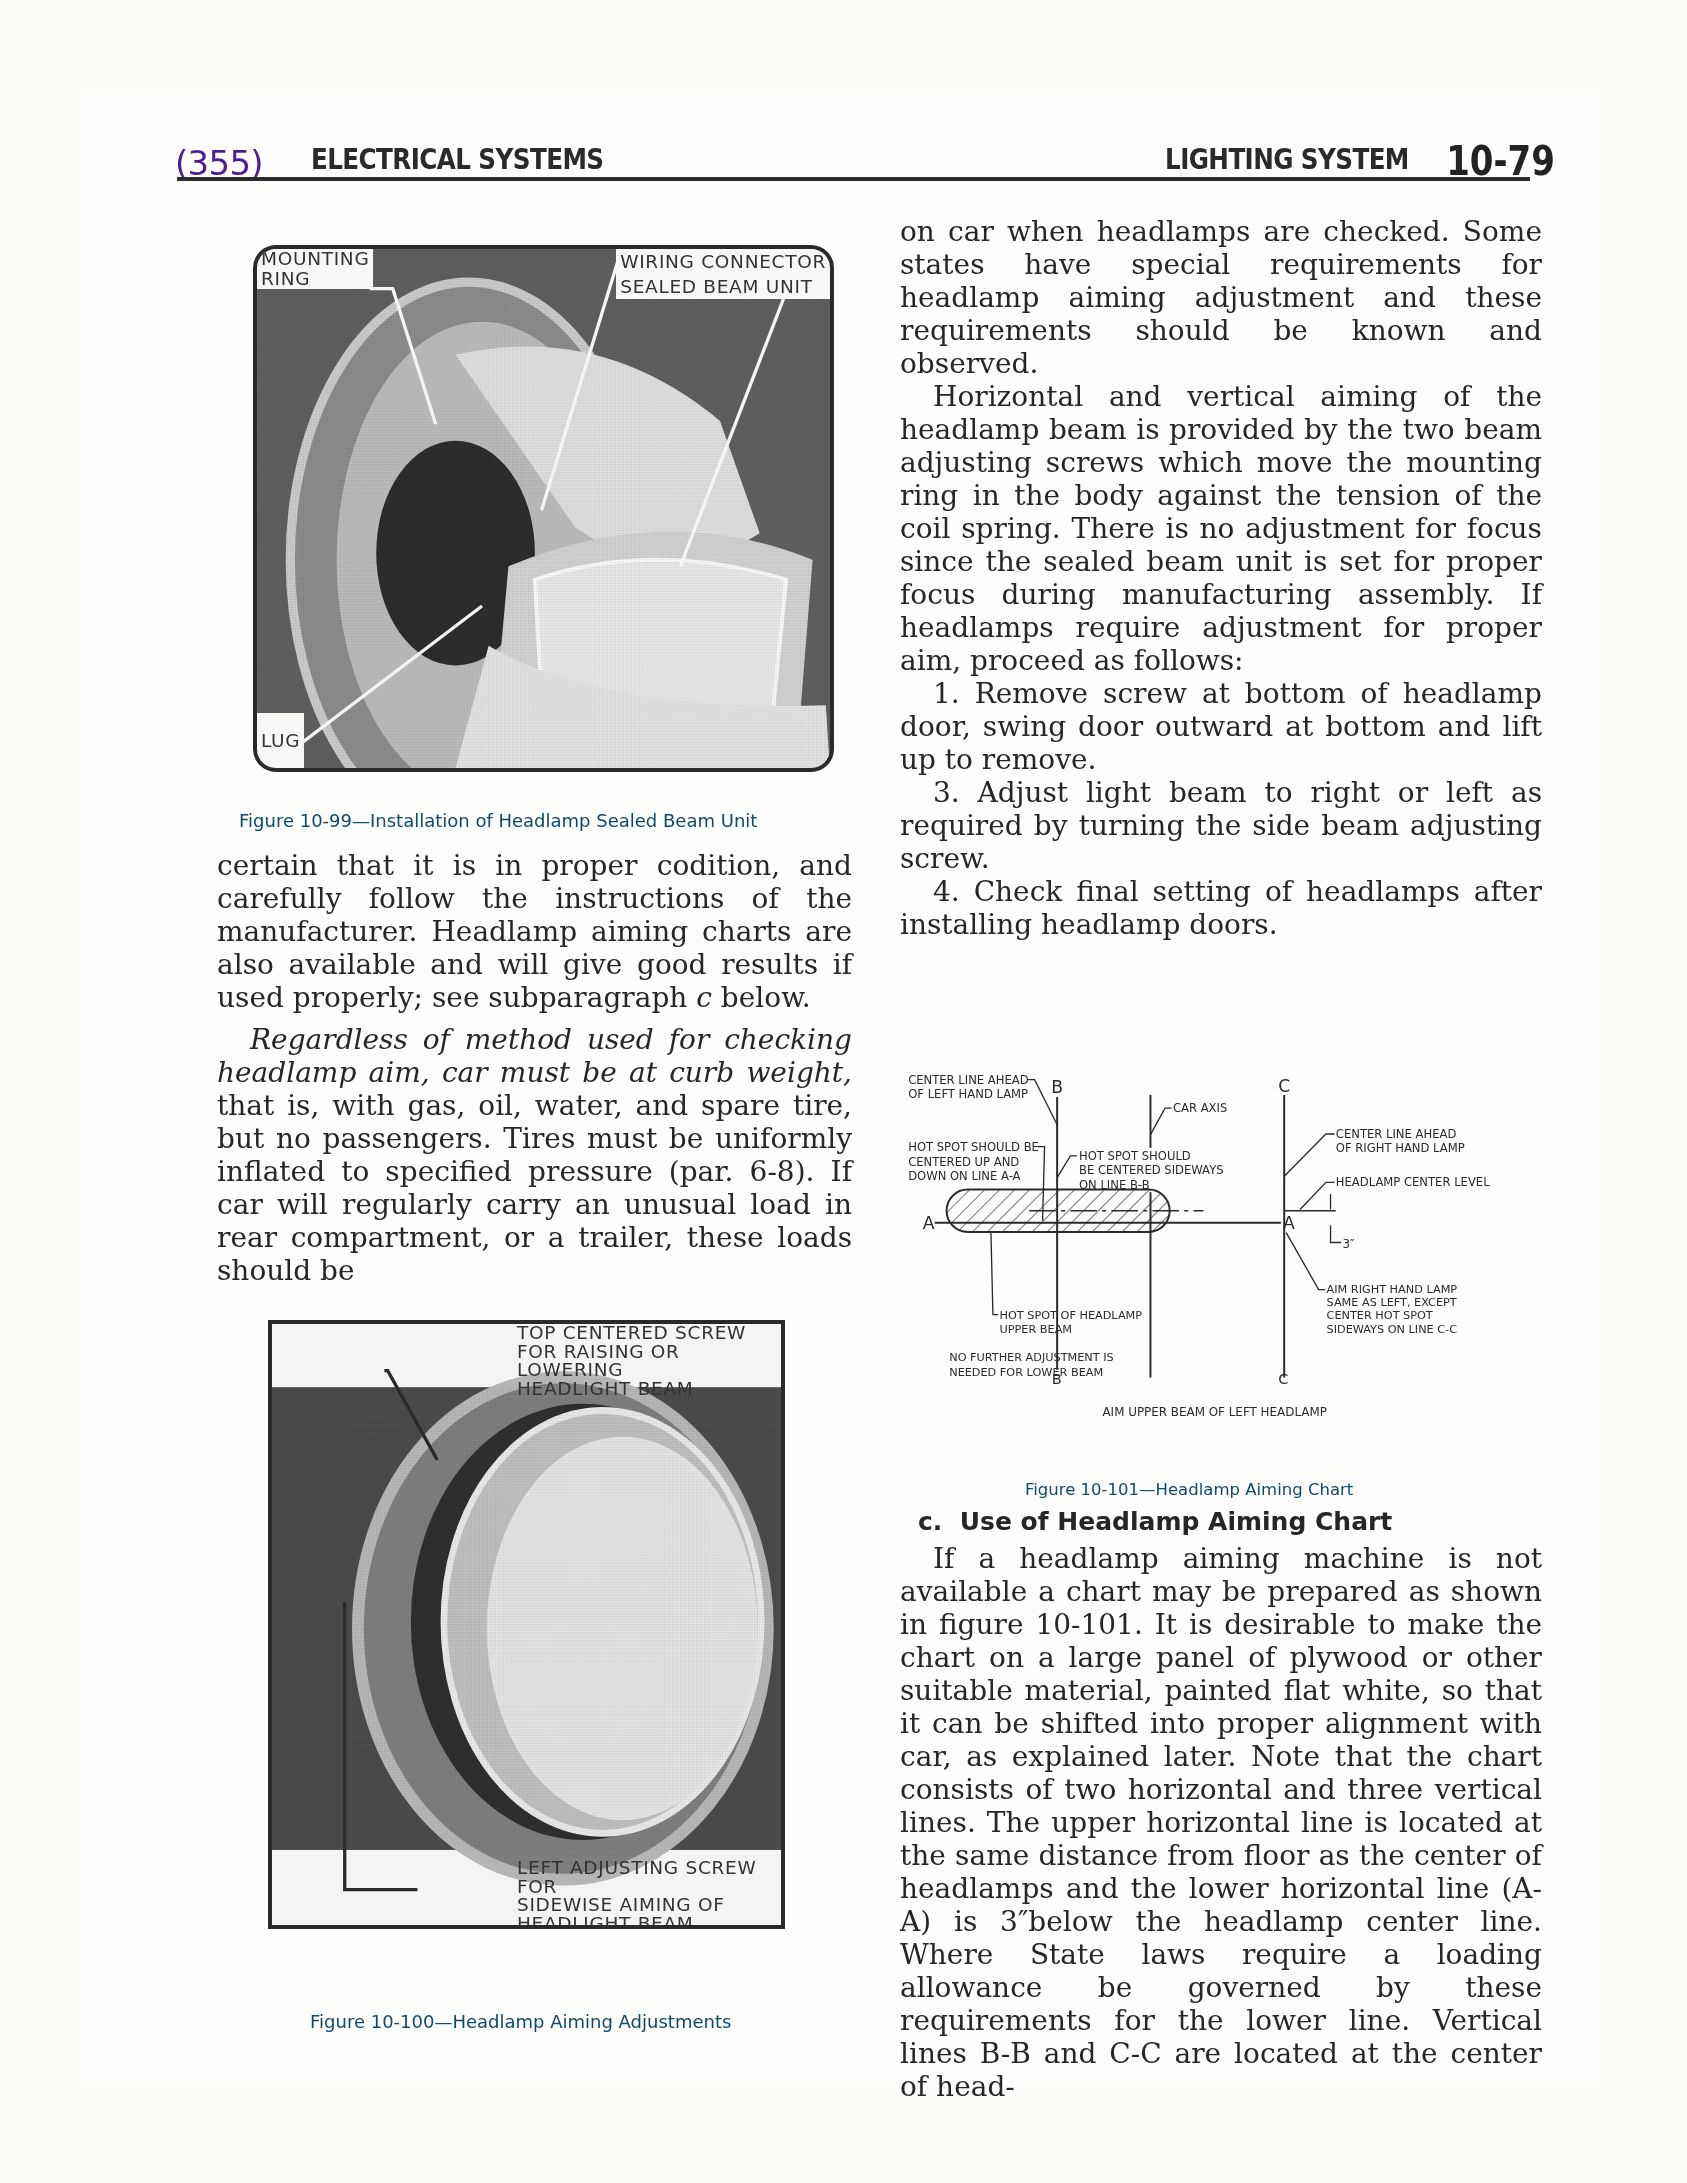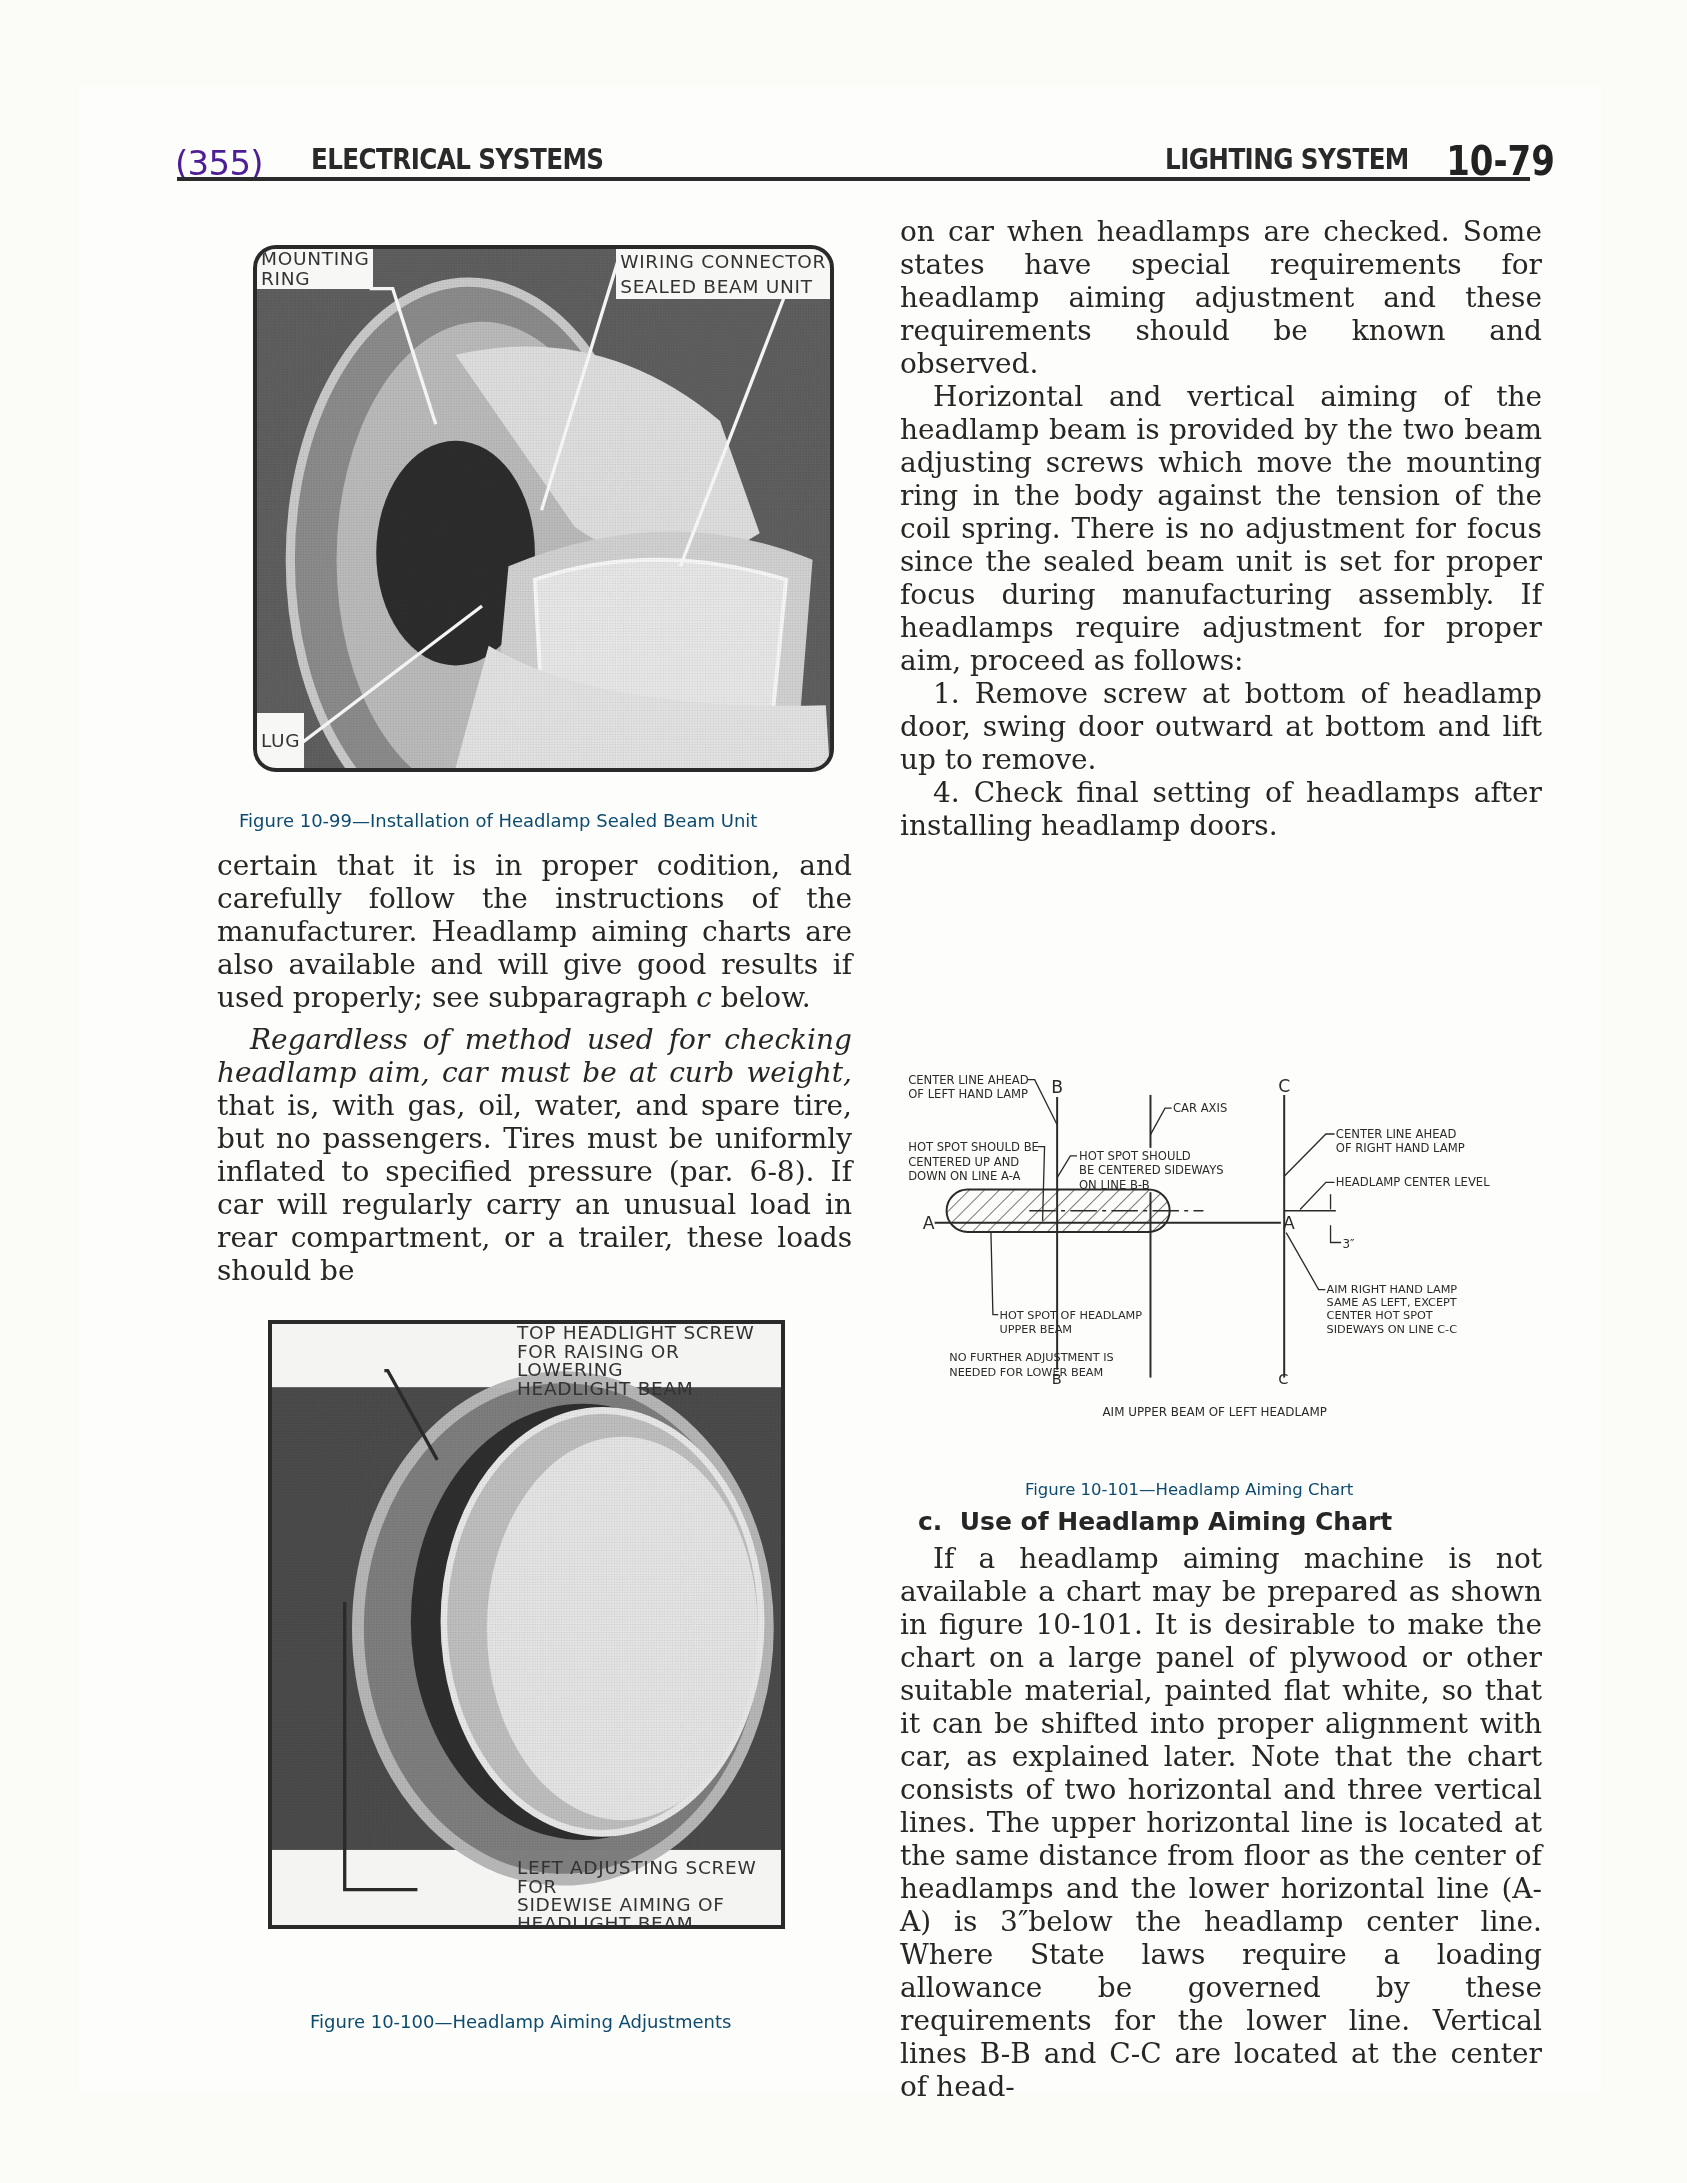--- a/index.html
+++ b/index.html
@@ -119,36 +119,37 @@
     <rect x="0" y="95" width="770" height="700" fill="#4a4a4a"></rect>
     <ellipse cx="440" cy="460" rx="310" ry="380" fill="#7d7d7d" stroke="#b5b5b5" stroke-width="18"></ellipse>
     <ellipse cx="470" cy="450" rx="260" ry="330" fill="#2e2e2e"></ellipse>
     <ellipse cx="500" cy="450" rx="240" ry="320" fill="#bdbdbd" stroke="#e6e6e6" stroke-width="10"></ellipse>
     <ellipse cx="530" cy="460" rx="205" ry="290" fill="#e2e2e2"></ellipse>
     <rect x="0" y="95" width="770" height="700" fill="url(#ht2)"></rect>
     <polyline points="170,70 175,70 250,205" stroke="#2a2a2a" stroke-width="5" fill="none"></polyline>
     <polyline points="220,855 110,855 110,420" stroke="#2a2a2a" stroke-width="5" fill="none"></polyline>
   </svg>
   <div class="callout" style="left:241px; top:0; background:transparent; line-height:18.5px;">
-    <div>TOP HEADLIGHT SCREW</div>
+    <div>TOP CENTERED SCREW</div>
     <div>FOR RAISING OR LOWERING</div>
     <div>HEADLIGHT BEAM</div>
   </div>
   <div class="callout" style="left:241px; top:535px; background:transparent; line-height:18.5px;">
     <div>LEFT ADJUSTING SCREW FOR</div>
     <div>SIDEWISE AIMING OF</div>
     <div>HEADLIGHT BEAM</div>
   </div>
 </div>
 <div class="fig-caption" style="left:310px; top:2011px;">Figure 10-100—Headlamp Aiming Adjustments</div>
 
 <div class="col-right">
   <p class="body-text">on car when headlamps are checked. Some states have special requirements for headlamp aiming adjustment and these requirements should be known and observed.</p>
   <p class="body-text indent">Horizontal and vertical aiming of the headlamp beam is provided by the two beam adjusting screws which move the mounting ring in the body against the tension of the coil spring. There is no adjustment for focus since the sealed beam unit is set for proper focus during manufacturing assembly. If headlamps require adjustment for proper aim, proceed as follows:</p>
   <p class="body-text indent">1. Remove screw at bottom of headlamp door, swing door outward at bottom and lift up to remove.</p>
+  <p class="body-text indent">3. Adjust light beam to right or left as required by turning the side beam adjusting screw.</p>
   <p class="body-text indent">4. Check final setting of headlamps after installing headlamp doors.</p>
 </div>
 
 <svg class="diagram" style="position:absolute; left:887px; top:1032px;" width="662" height="384" viewBox="0 0 1000 580">
   <defs>
     <pattern id="hatch" width="16" height="16" patternUnits="userSpaceOnUse" patternTransform="rotate(45)">
       <line x1="0" y1="0" x2="0" y2="16" stroke="#333" stroke-width="2"></line>
     </pattern>
   </defs>
 

